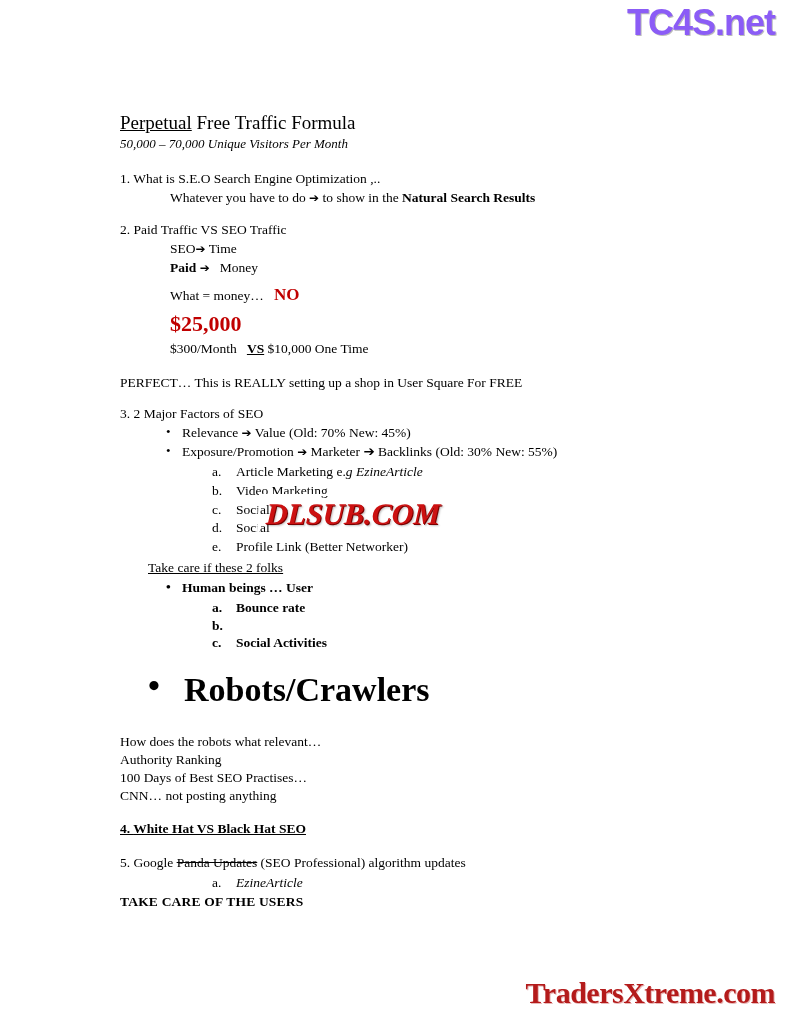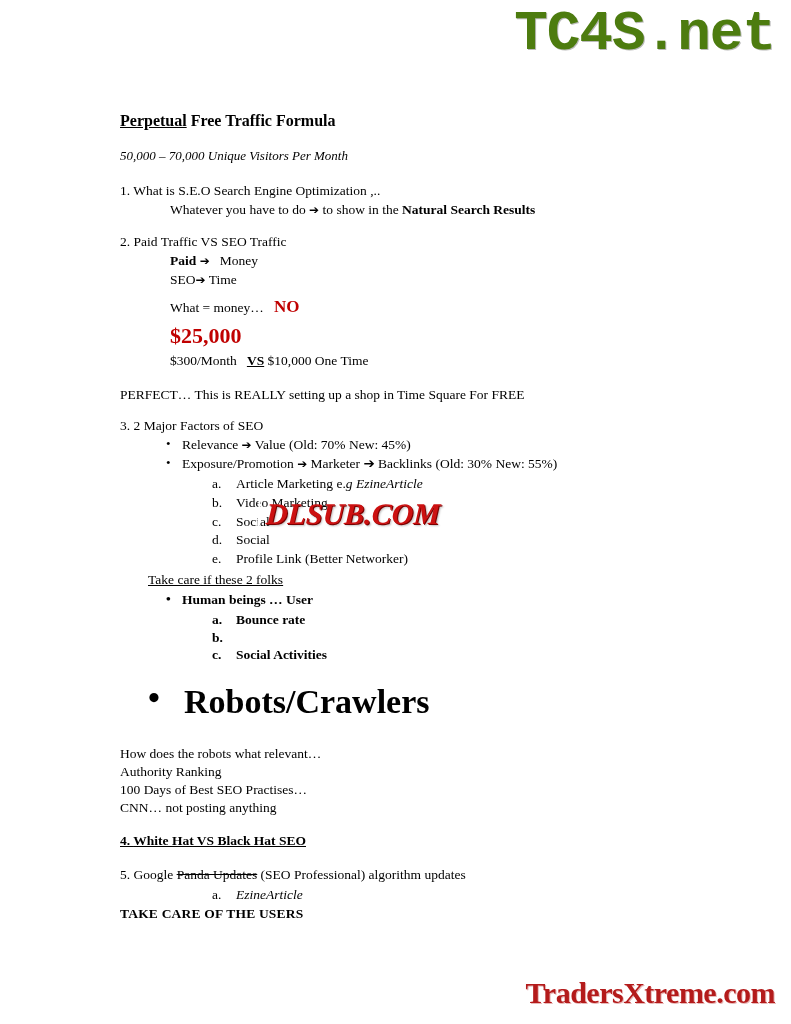--- a/index.html
+++ b/index.html
@@ -20,24 +20,24 @@
     position: absolute;
     inset: 0;
     background: #ffffff;
   }
 
   
   .wm-top {
     position: absolute;
     top: 2px;
     right: 16px;
-    font-family: Liberation Mono, monospace;
-    font-weight: bold;
-    font-size: 56px;
-    color: #4d7c0f;
+    font-family: Liberation Sans, sans-serif;
+    font-weight: bold;
+    font-size: 36px;
+    color: #8b5cf6;
     letter-spacing: -1px;
     text-shadow: 1px 1px 0 #bbbbbb;
   }
   .wm-bottom {
     position: absolute;
     bottom: 14px;
     right: 16px;
     font-family: "Liberation Serif", serif;
     font-weight: bold;
     font-size: 30px;
@@ -67,23 +67,23 @@
   .doc {
     position: absolute;
     left: 120px;
     top: 110px;
     width: 560px;
     font-size: 13.5px;
     line-height: 1.32;
   }
 
   .title {
-    font-size: 16px;
-    font-weight: bold;
-    margin: 0 0 16px 0;
+    font-size: 19px;
+    font-weight: normal;
+    margin: 0 0 0 0;
   }
   .title .u { text-decoration: underline; }
 
   .subtitle {
     font-style: italic;
     font-size: 13px;
     margin: 0 0 18px 0;
   }
 
   .blk { margin-bottom: 14px; }
@@ -211,41 +211,41 @@
         <span>Whatever you have to do</span>
         <span class="arrow">➔</span>
         <span>to show in the</span>
         <b>Natural Search Results</b>
       </div>
     </div>
 
     <div class="blk">
       <div class="ln">2. Paid Traffic VS SEO Traffic</div>
       <div class="ln ind1">
+        <span>SEO</span><span class="arrow">➔</span>
+        <span>Time</span>
+      </div>
+      <div class="ln ind1">
         <b>Paid</b>
         <span class="arrow">➔</span>
         &nbsp;&nbsp;<span>Money</span>
-      </div>
-      <div class="ln ind1">
-        <span>SEO</span><span class="arrow">➔</span>
-        <span>Time</span>
       </div>
       <div class="ln ind1" style="margin-top:8px;">
         <span>What = money…</span>
         &nbsp;&nbsp;<span class="no">NO</span>
       </div>
       <div class="ind1">
         <span class="money">$25,000</span>
       </div>
       <div class="ln ind1">
         <span>$300/Month</span>
         &nbsp;&nbsp;<b class="u">VS</b>
         <span>$10,000 One Time</span>
       </div>
-      <div class="ln" style="margin-top:16px;">PERFECT…   This is REALLY setting up a shop in Time Square For FREE</div>
+      <div class="ln" style="margin-top:16px;">PERFECT…   This is REALLY setting up a shop in User Square For FREE</div>
     </div>
 
     <div class="blk">
       <div class="ln">3. 2 Major Factors of SEO</div>
 
       <ul class="bul">
         <li>
           <span>Relevance</span>
           <span class="arrow">➔</span>
           <span>Value (Old: 70%   New:  45%)</span>

